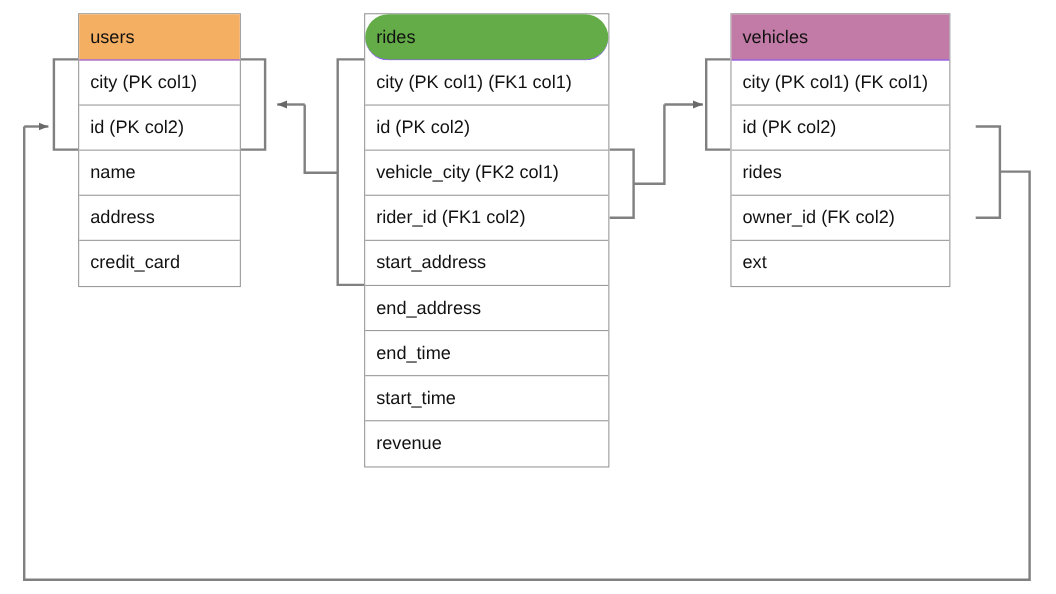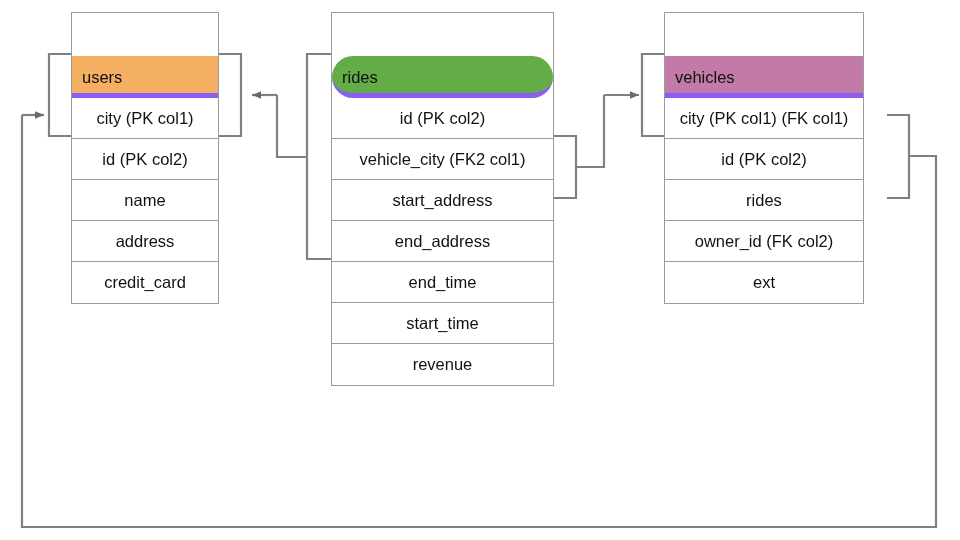--- a/index.html
+++ b/index.html
@@ -23,36 +23,34 @@
     box-sizing:border-box;
     background:#ffffff;
   }
   .table .hdr{
     height:42px;
     line-height:42px;
     padding:0 10px;
     font-size:16.5px;
     color:#111111;
     box-sizing:border-box;
-    border-bottom:5px solid #8b5cf6;
+    border-bottom:1px solid #8b5cf6;
     white-space:nowrap;
     overflow:hidden;
-    margin-top:43px;
   }
   .table .row{
     height:41px;
     line-height:41px;
     padding:0 10px;
     font-size:16.5px;
     color:#111111;
     box-sizing:border-box;
     border-bottom:1px solid #9a9a9a;
     white-space:nowrap;
     overflow:hidden;
-    text-align:center;
   }
   .table .row:last-child{border-bottom:none;}
 
   #tbl-users{left:71px;top:12px;width:148px;}
   #tbl-rides{left:331px;top:12px;width:223px;}
   #tbl-vehicles{left:664px;top:12px;width:200px;}
 </style>
 </head>
 <body>
 
@@ -97,22 +95,24 @@
     <div class="hdr" style="background: rgb(245, 175, 98);">users</div>
     <div class="row">city (PK col1)</div>
     <div class="row">id (PK col2)</div>
     <div class="row">name</div>
     <div class="row">address</div>
     <div class="row">credit_card</div>
   </div>
 
   <div class="table" id="tbl-rides">
     <div class="hdr" style="background: rgb(100, 172, 72); border-radius: 21px;">rides</div>
+    <div class="row">city (PK col1) (FK1 col1)</div>
     <div class="row">id (PK col2)</div>
     <div class="row">vehicle_city (FK2 col1)</div>
+    <div class="row">rider_id (FK1 col2)</div>
     <div class="row">start_address</div>
     <div class="row">end_address</div>
     <div class="row">end_time</div>
     <div class="row">start_time</div>
     <div class="row">revenue</div>
   </div>
 
   <div class="table" id="tbl-vehicles">
     <div class="hdr" style="background: rgb(194, 123, 166);">vehicles</div>
     <div class="row">city (PK col1) (FK col1)</div>

